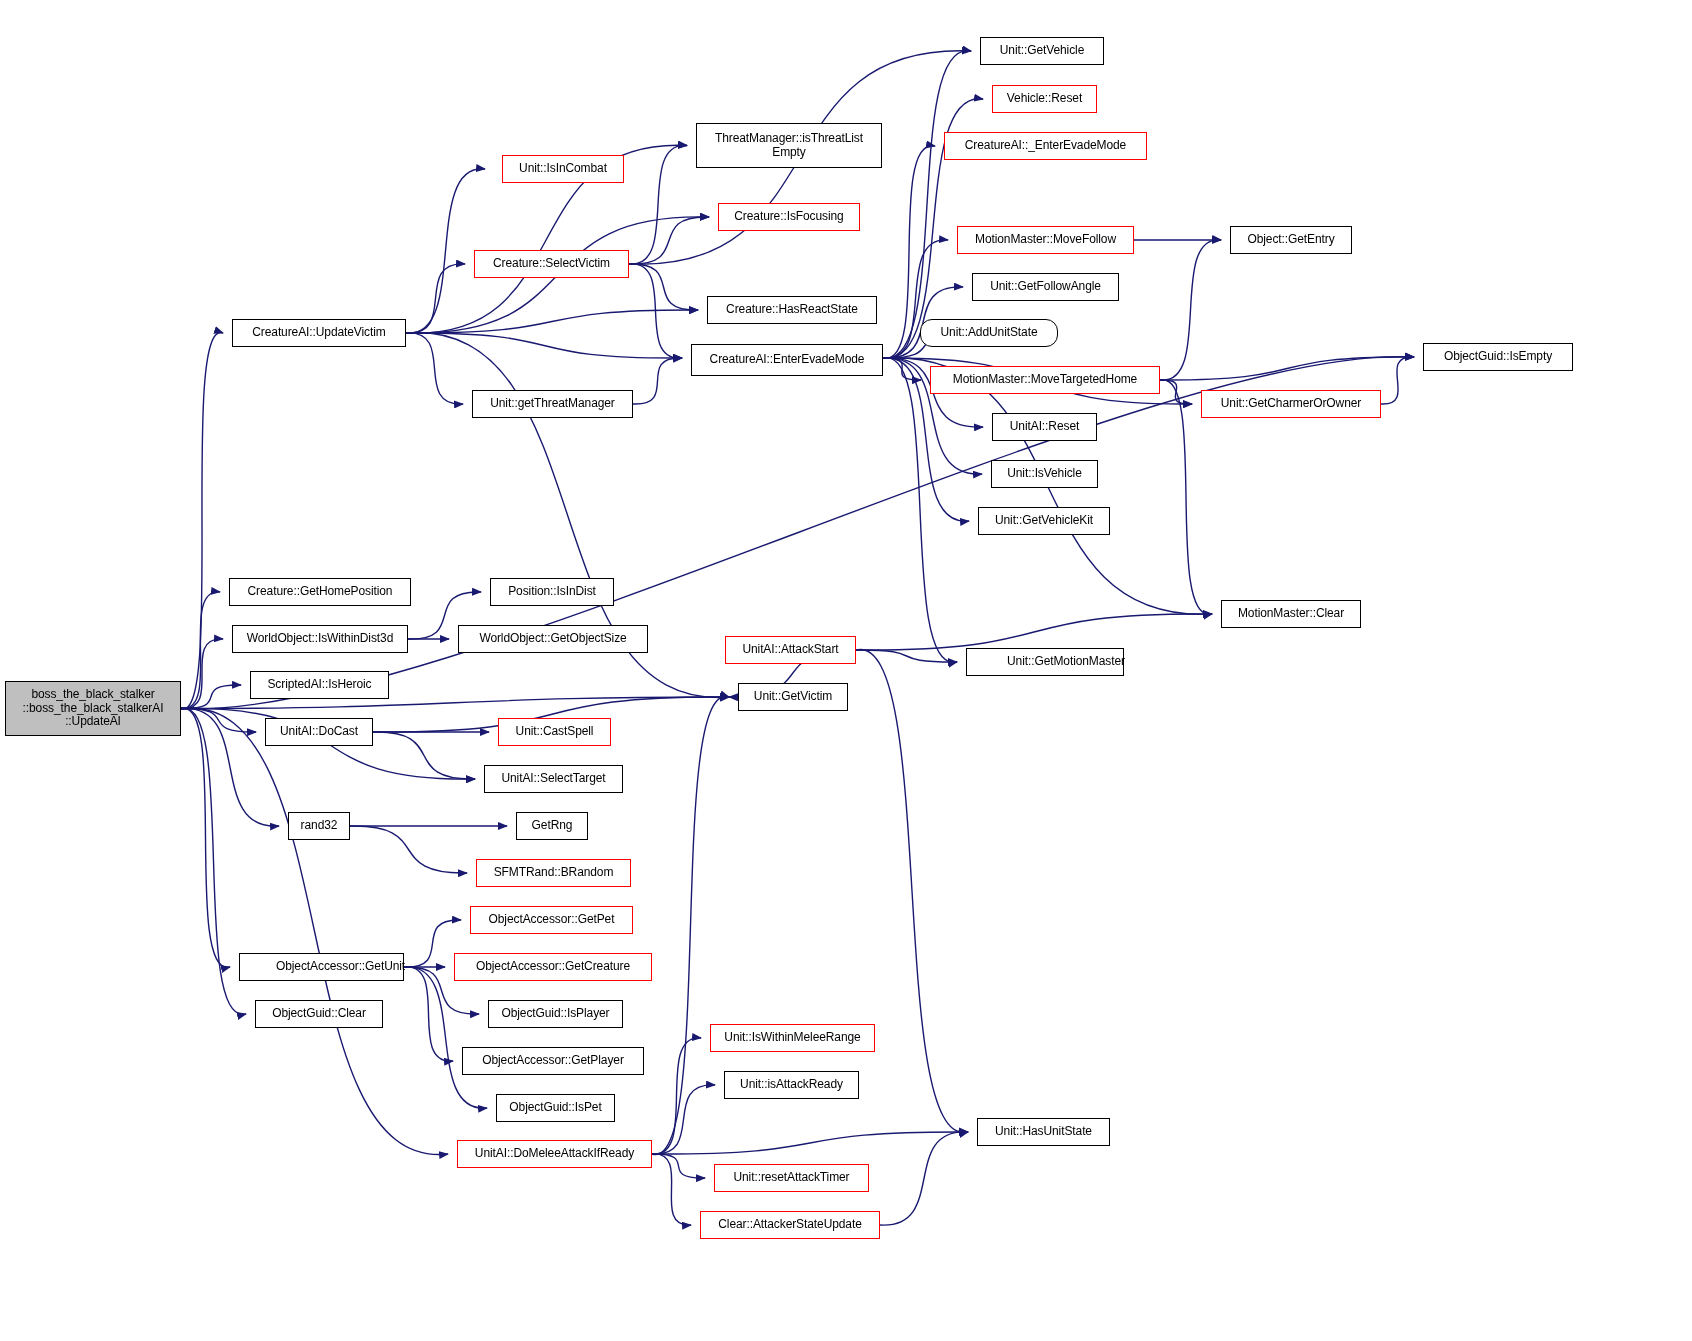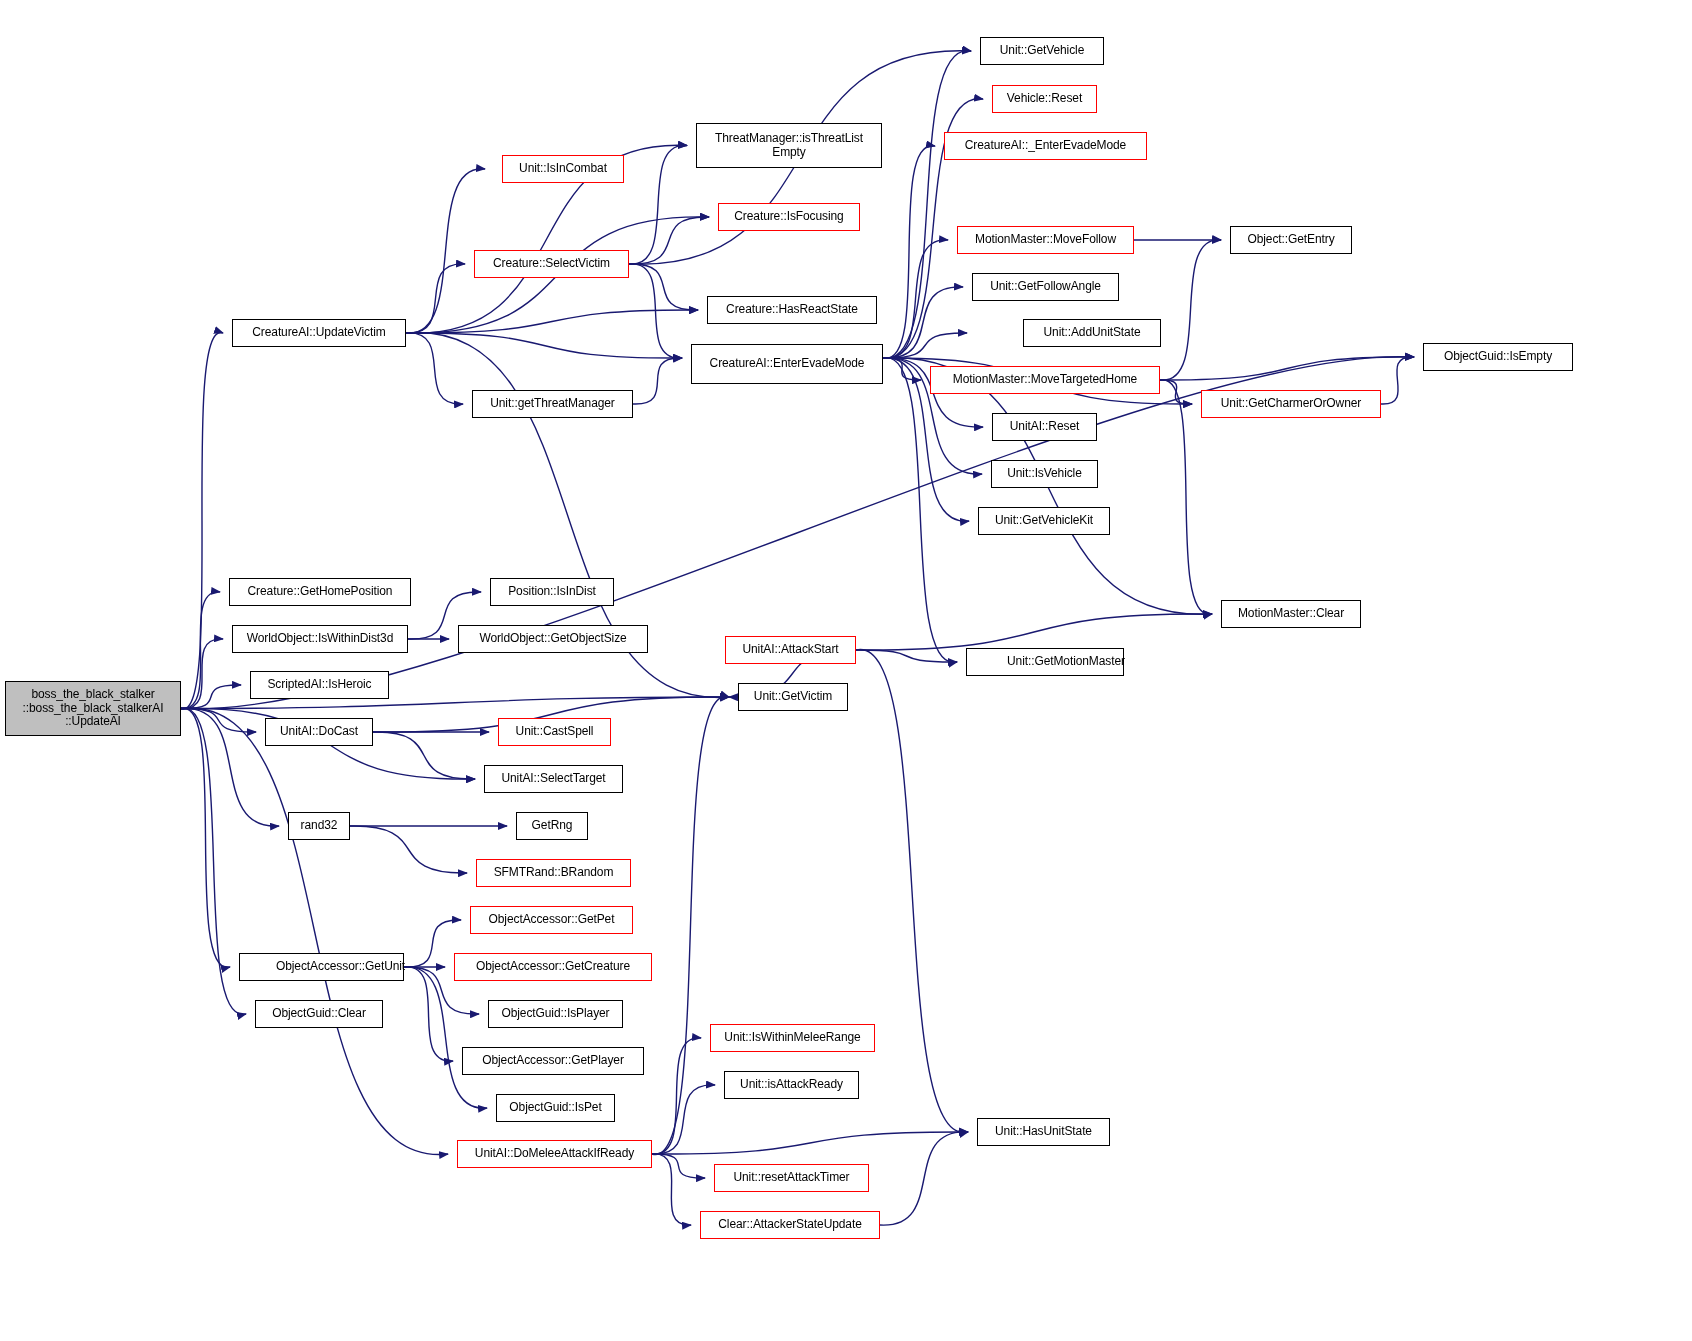--- a/index.html
+++ b/index.html
@@ -111,28 +111,28 @@
       <div class="node root" style="left: 5px; top: 681px; width: 176px; height: 55px;"><span>boss_the_black_stalker
 ::boss_the_black_stalkerAI
 ::UpdateAI</span></div>
       <div class="node" style="left: 232px; top: 319px; width: 174px; height: 28px;"><span>CreatureAI::UpdateVictim</span></div>
       <div class="node red" style="left: 494px; top: 155px; width: 122px; height: 28px; margin-left: 8px;"><span>Unit::IsInCombat</span></div>
       <div class="node" style="left: 696px; top: 123px; width: 186px; height: 45px;"><span>ThreatManager::isThreatList
 Empty</span></div>
       <div class="node red" style="left: 718px; top: 203px; width: 142px; height: 28px;"><span>Creature::IsFocusing</span></div>
       <div class="node red" style="left: 474px; top: 250px; width: 155px; height: 28px;"><span>Creature::SelectVictim</span></div>
       <div class="node" style="left: 707px; top: 296px; width: 170px; height: 28px;"><span>Creature::HasReactState</span></div>
-      <div class="node" style="left: 691px; top: 344px; width: 192px; height: 40px;"><span>CreatureAI::EnterEvadeMode</span></div>
+      <div class="node" style="left: 691px; top: 344px; width: 192px; height: 32px;"><span>CreatureAI::EnterEvadeMode</span></div>
       <div class="node" style="left: 472px; top: 390px; width: 161px; height: 28px;"><span>Unit::getThreatManager</span></div>
       <div class="node" style="left: 980px; top: 37px; width: 124px; height: 28px;"><span>Unit::GetVehicle</span></div>
       <div class="node red" style="left: 992px; top: 85px; width: 105px; height: 28px;"><span>Vehicle::Reset</span></div>
       <div class="node red" style="left: 944px; top: 132px; width: 203px; height: 28px;"><span>CreatureAI::_EnterEvadeMode</span></div>
       <div class="node red" style="left: 957px; top: 226px; width: 177px; height: 28px;"><span>MotionMaster::MoveFollow</span></div>
       <div class="node" style="left: 972px; top: 273px; width: 147px; height: 28px;"><span>Unit::GetFollowAngle</span></div>
-      <div class="node" style="left: 1023px; top: 319px; width: 138px; height: 28px;"><span>Unit::AddUnitState</span></div>
+      <div class="node" style="left: 920px; top: 319px; width: 138px; height: 28px; border-radius: 12px;"><span>Unit::AddUnitState</span></div>
       <div class="node red" style="left: 930px; top: 366px; width: 230px; height: 28px;"><span>MotionMaster::MoveTargetedHome</span></div>
       <div class="node" style="left: 992px; top: 413px; width: 105px; height: 28px;"><span>UnitAI::Reset</span></div>
       <div class="node" style="left: 991px; top: 460px; width: 107px; height: 28px;"><span>Unit::IsVehicle</span></div>
       <div class="node" style="left: 978px; top: 507px; width: 132px; height: 28px;"><span>Unit::GetVehicleKit</span></div>
       <div class="node" style="left: 1230px; top: 226px; width: 122px; height: 28px;"><span>Object::GetEntry</span></div>
       <div class="node" style="left: 1423px; top: 343px; width: 150px; height: 28px;"><span>ObjectGuid::IsEmpty</span></div>
       <div class="node red" style="left: 1201px; top: 390px; width: 180px; height: 28px;"><span>Unit::GetCharmerOrOwner</span></div>
       <div class="node" style="left: 1221px; top: 600px; width: 140px; height: 28px;"><span>MotionMaster::Clear</span></div>
       <div class="node" style="left: 229px; top: 578px; width: 182px; height: 28px;"><span>Creature::GetHomePosition</span></div>
       <div class="node" style="left: 490px; top: 578px; width: 124px; height: 28px;"><span>Position::IsInDist</span></div>

